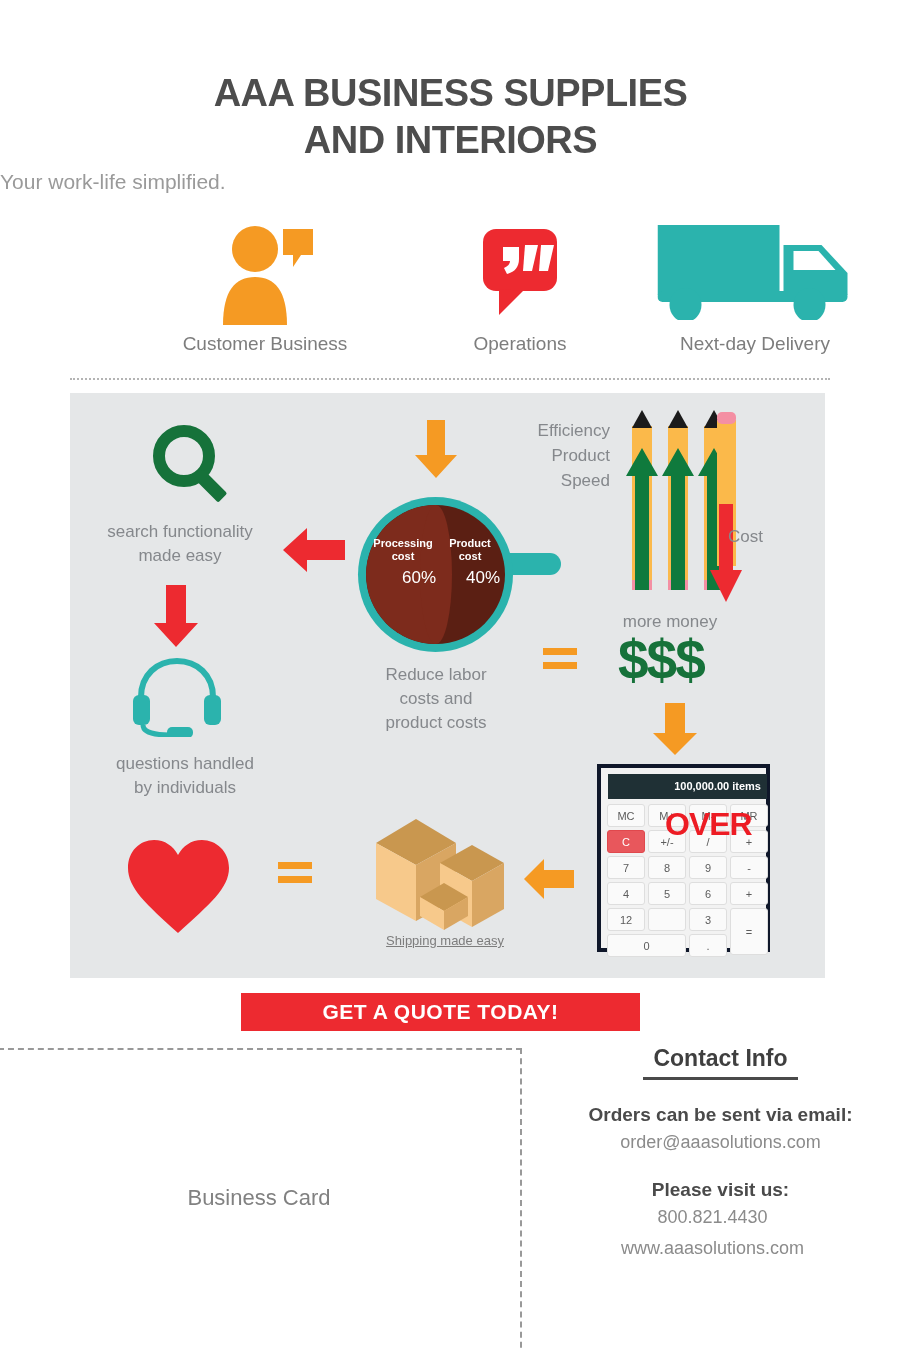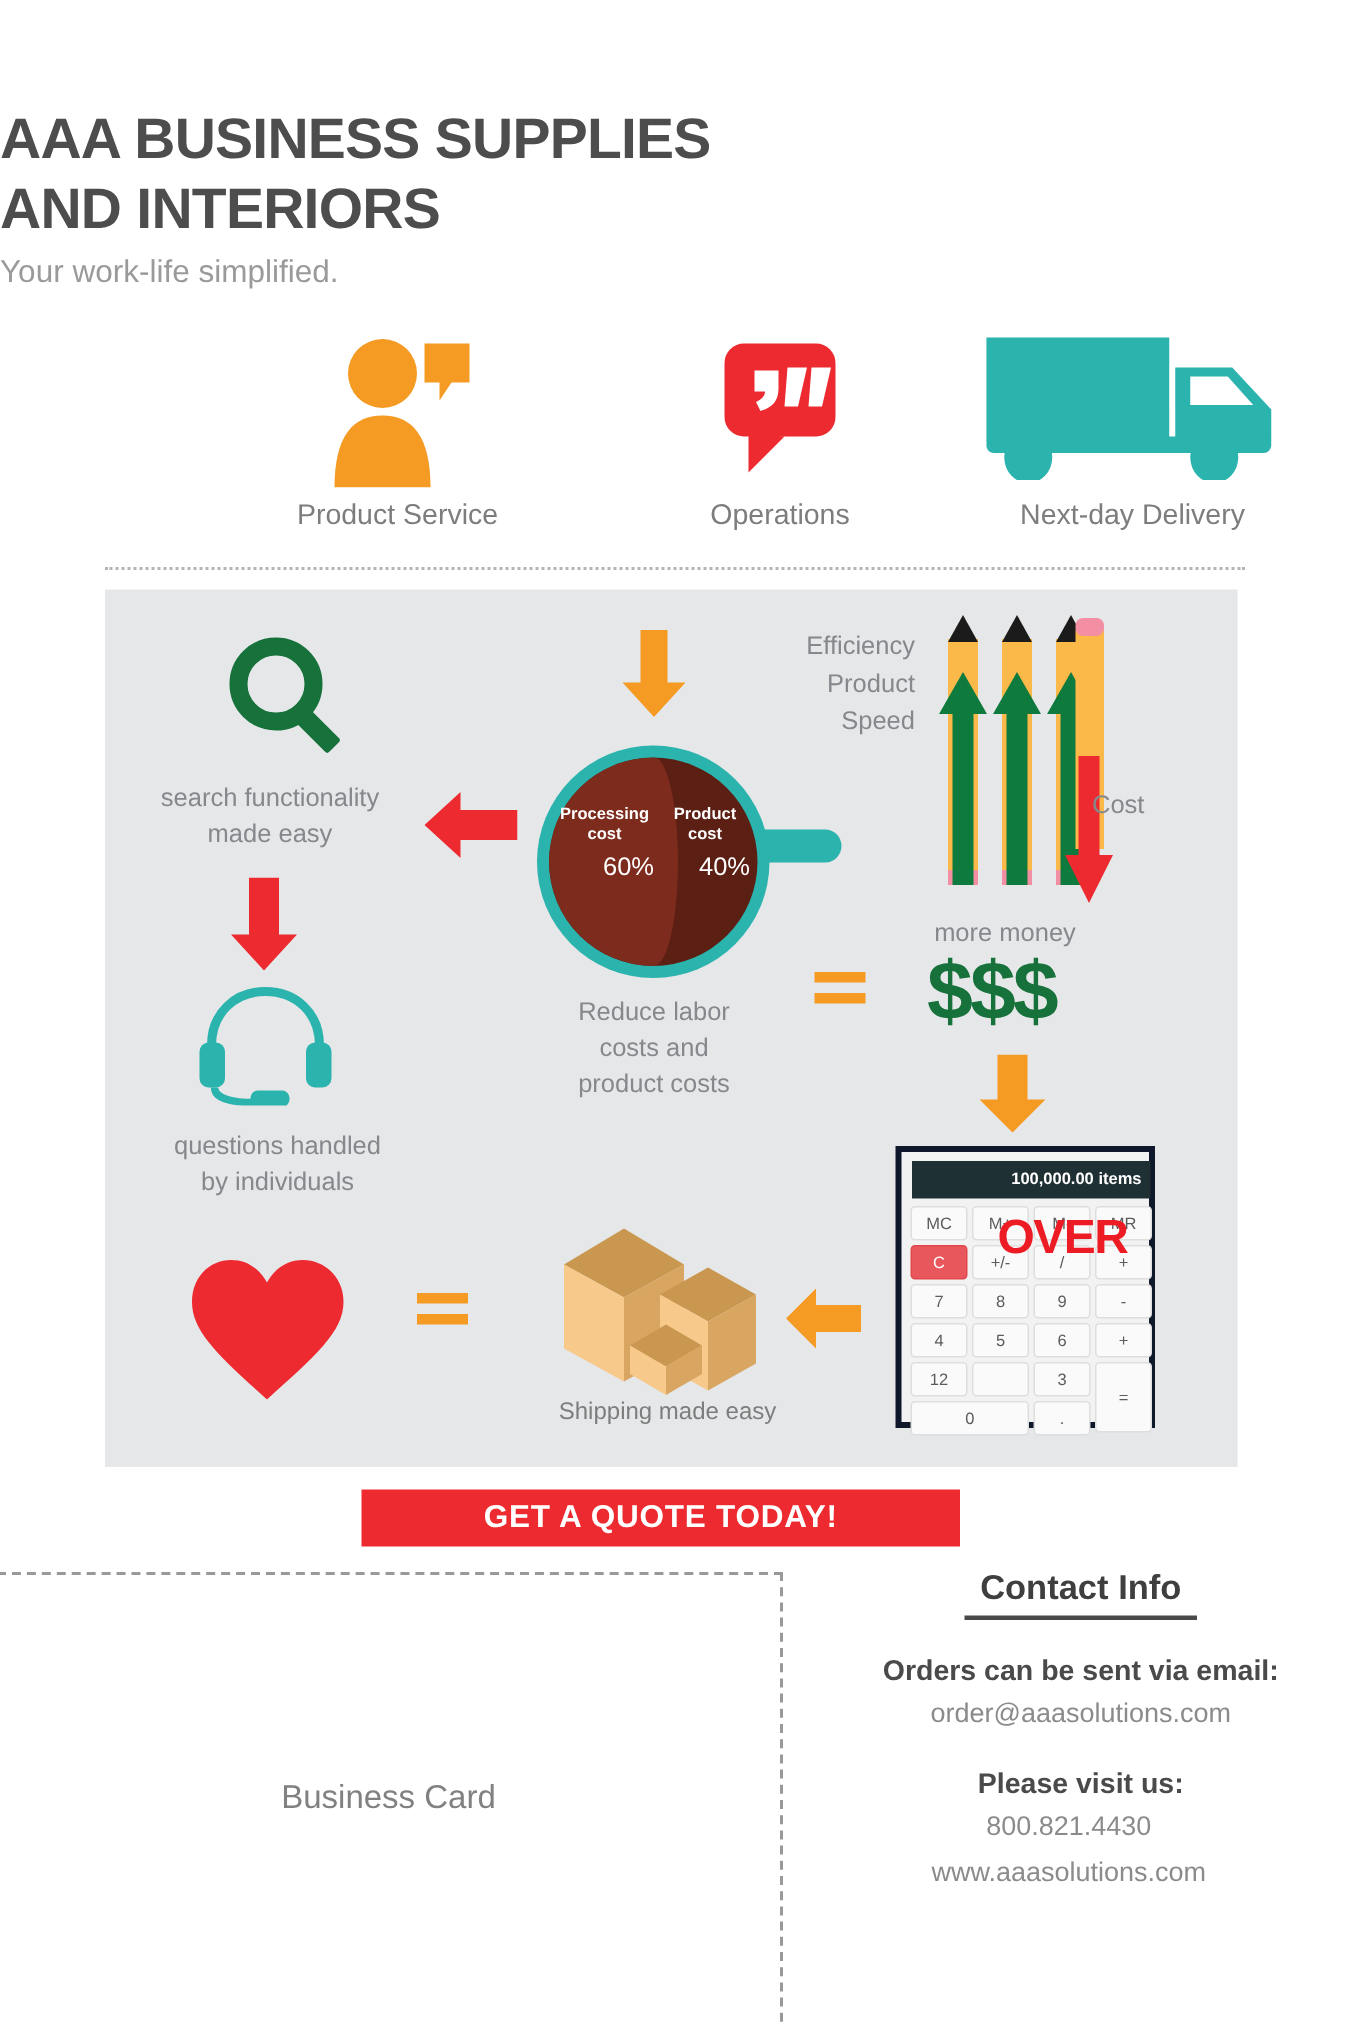--- a/index.html
+++ b/index.html
@@ -1,20 +1,20 @@
 <!DOCTYPE html>
 <html><head>
 <meta charset="utf-8">
 <style>
   html,body{margin:0;padding:0;background:#fff;}
   body{width:901px;height:1350px;position:relative;font-family:"Liberation Sans",sans-serif;overflow:hidden;}
   .page{position:relative;width:901px;height:1350px;background:#fff;}
 
   
-  .title{position:absolute;left:0;top:70px;width:901px;
+  .title{position:absolute;left:0;top:70px;width:901px;text-align:center;
          font-size:38px;font-weight:bold;color:#4d4d4d;letter-spacing:-0.5px;line-height:47px;}
   .tagline{position:absolute;left:0;top:170px;width:901px;text-align:left;
            font-size:21px;color:#9a9a9a;}
 
   
   .services{position:absolute;left:70px;top:215px;width:760px;height:155px;}
   .svc{position:absolute;text-align:center;}
   .svc .lbl{font-size:19px;color:#7d7d7d;position:absolute;left:50%;transform:translateX(-50%);
             top:118px;white-space:nowrap;}
   .svc-cs{left:45px;width:300px;}
@@ -103,21 +103,21 @@
   <div class="services">
 
     <div class="svc svc-cs">
       <div class="icwrap">
         <svg width="100" height="110" viewBox="0 0 100 110">
           <circle cx="40" cy="34" r="23" fill="#f59a23"></circle>
           <path d="M8 110 C8 76 20 62 40 62 C60 62 72 76 72 110 Z" fill="#f59a23"></path>
           <path d="M68 14 h30 v26 h-12 l-8 12 v-12 h-10 z" fill="#f59a23"></path>
         </svg>
       </div>
-      <div class="lbl">Product Service</div>
+      <div class="lbl">Customer Business</div>
     </div>
 
     <div class="svc svc-op">
       <div class="icwrap">
         <svg width="78" height="105" viewBox="0 0 78 105">
           <rect x="2" y="14" width="74" height="62" rx="13" fill="#ed2a30"></rect>
           <path d="M18 74 L18 100 L42 76 Z" fill="#ed2a30"></path>
           <path d="M22 32 h16 v12 c0 9 -5 13 -12 15 l-3 -6 c4 -2 6 -4 6 -7 h-7 z" fill="#fff"></path>
           <path d="M44 30 l13 0 -6 26 -9 0 z" fill="#fff"></path>
           <path d="M60 30 l13 0 -6 26 -9 0 z" fill="#fff"></path>
@@ -322,21 +322,21 @@
       <path d="M72 96 L96 82 L96 101 L72 115 Z" fill="#d9a662"></path>
     </svg>
   </div>
 
   <div class="abs" style="left:524px;top:857px;">
     <svg width="50" height="44" viewBox="0 0 50 44">
       <path d="M0 22 L20 2 L20 13 L50 13 L50 31 L20 31 L20 42 Z" fill="#f59a23"></path>
     </svg>
   </div>
 
-  <div class="abs" style="left:330px;top:933px;width:230px;text-align:center;font-size:16px;color:#7d7d7d;">Shipping made easy</div>
+  <div class="abs" style="left:330px;top:933px;width:230px;text-align:center;font-size:13px;color:#7d7d7d;text-decoration:underline;">Shipping made easy</div>
 
   <button class="cta">GET A QUOTE TODAY!</button>
 
   <div class="bcard">
     <span>Business Card</span>
   </div>
 
   <div class="contact">
     <h3>Contact Info</h3>
     <div class="rule"></div>

